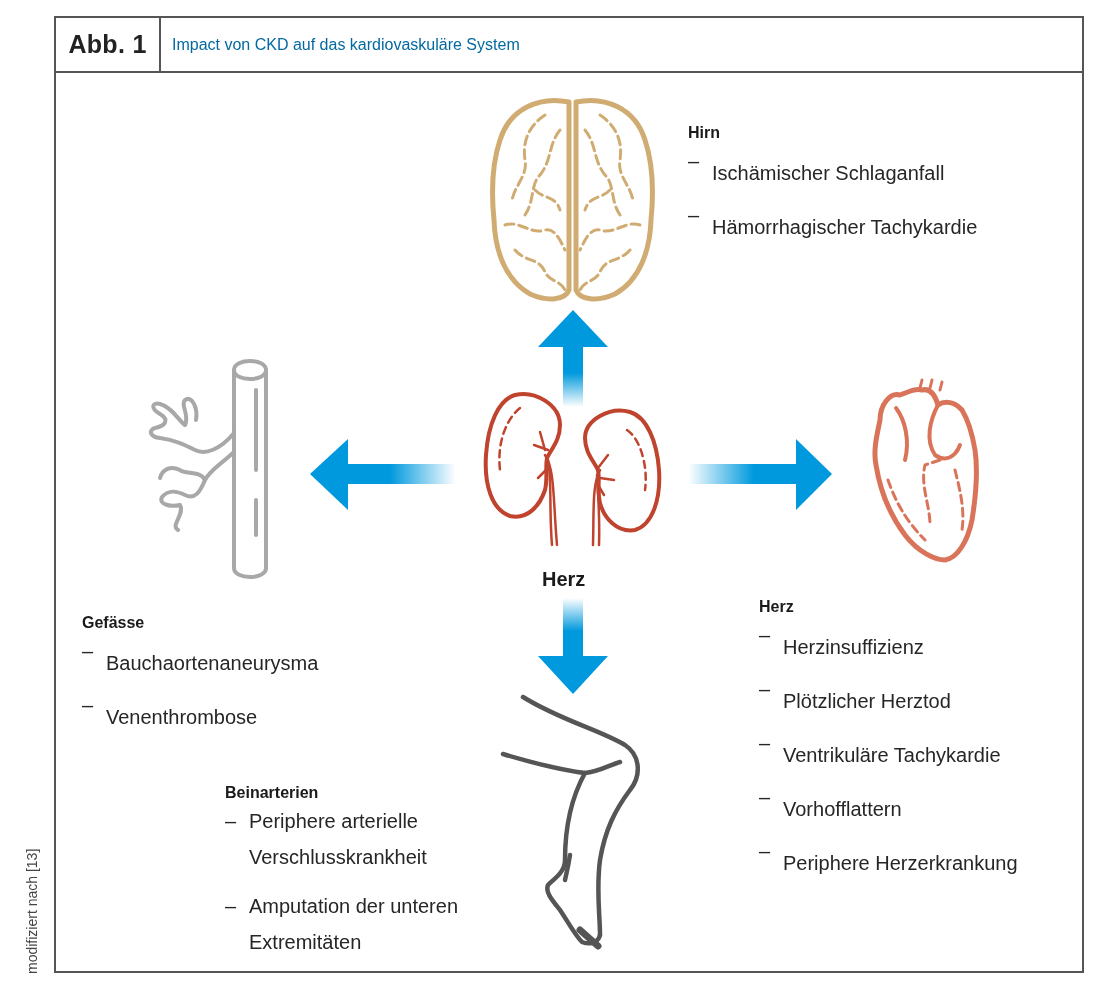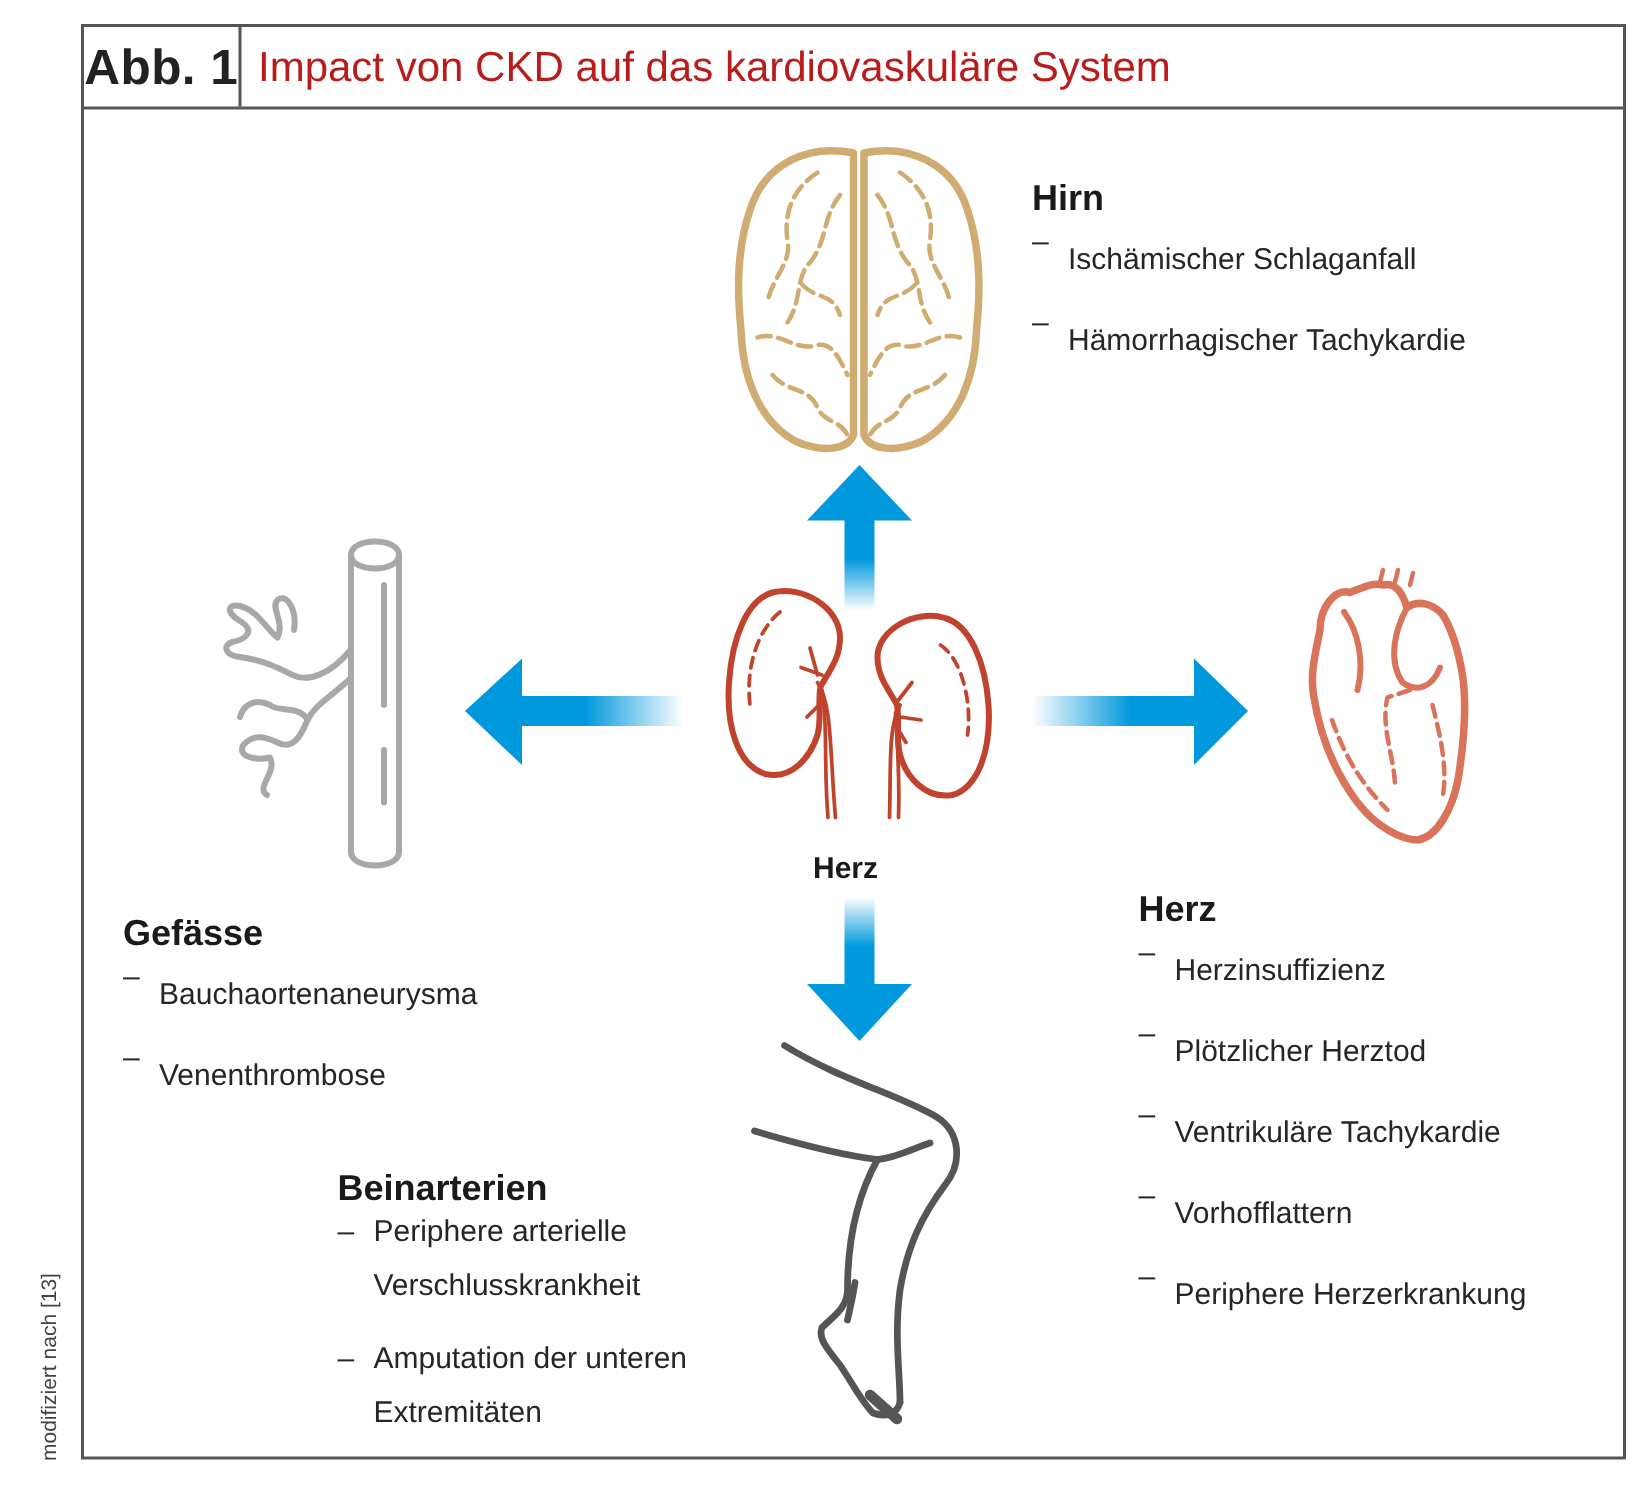--- a/index.html
+++ b/index.html
@@ -3,26 +3,26 @@
   <meta charset="utf-8">
   <style>
     html, body { margin: 0; padding: 0; background: #ffffff; }
     body { width: 1100px; height: 996px; position: relative; overflow: hidden;
            font-family: "Liberation Sans", "DejaVu Sans", sans-serif; color: #1f1f1f; }
     .frame { position: absolute; left: 54px; top: 16px; width: 1030px; height: 957px;
              border: 2px solid #555555; box-sizing: border-box; }
     .header { position: absolute; left: 0; top: 0; right: 0; height: 55px;
               border-bottom: 2px solid #555555; box-sizing: border-box; display: flex; }
     .header .abb { width: 105px; border-right: 2px solid #555555; box-sizing: border-box;
-                   font-weight: bold; font-size: 33px; display: flex; align-items: center;
+                   font-weight: bold; font-size: 25px; display: flex; align-items: center;
                    justify-content: center; color: #222; letter-spacing: 0.3px; }
-    .header .title { padding-left: 11px; font-size: 28px; display: flex; align-items: center; color: #b91c1c; }
+    .header .title { padding-left: 11px; font-size: 16px; display: flex; align-items: center; color: #0369a1; }
     svg.art { position: absolute; left: 0; top: 0; width: 1100px; height: 996px; }
     .block { position: absolute; font-size: 20px; line-height: 21px; }
-    .block .head { font-weight: bold; font-size: 24px; margin-bottom: 8px; color: #1a1a1a; }
+    .block .head { font-weight: bold; font-size: 16px; margin-bottom: 8px; color: #1a1a1a; }
     .block .item { display: flex; margin-bottom: 21px; color: #262626; }
     .block .item .dash { width: 24px; flex: 0 0 24px; }
     .block .item .txt { white-space: pre-line; line-height: 36px; margin-top: -8px; }
     .block .item.single .txt { line-height: 21px; margin-top: 12px; }
     .niere { position: absolute; left: 542px; top: 568px; font-weight: bold; font-size: 20px; color: #1a1a1a; }
     .credit { position: absolute; left: 24px; top: 974px; transform: rotate(-90deg); transform-origin: 0 0;
               font-size: 14px; color: #444; white-space: nowrap; }
   </style>
 </head>
 <body>

